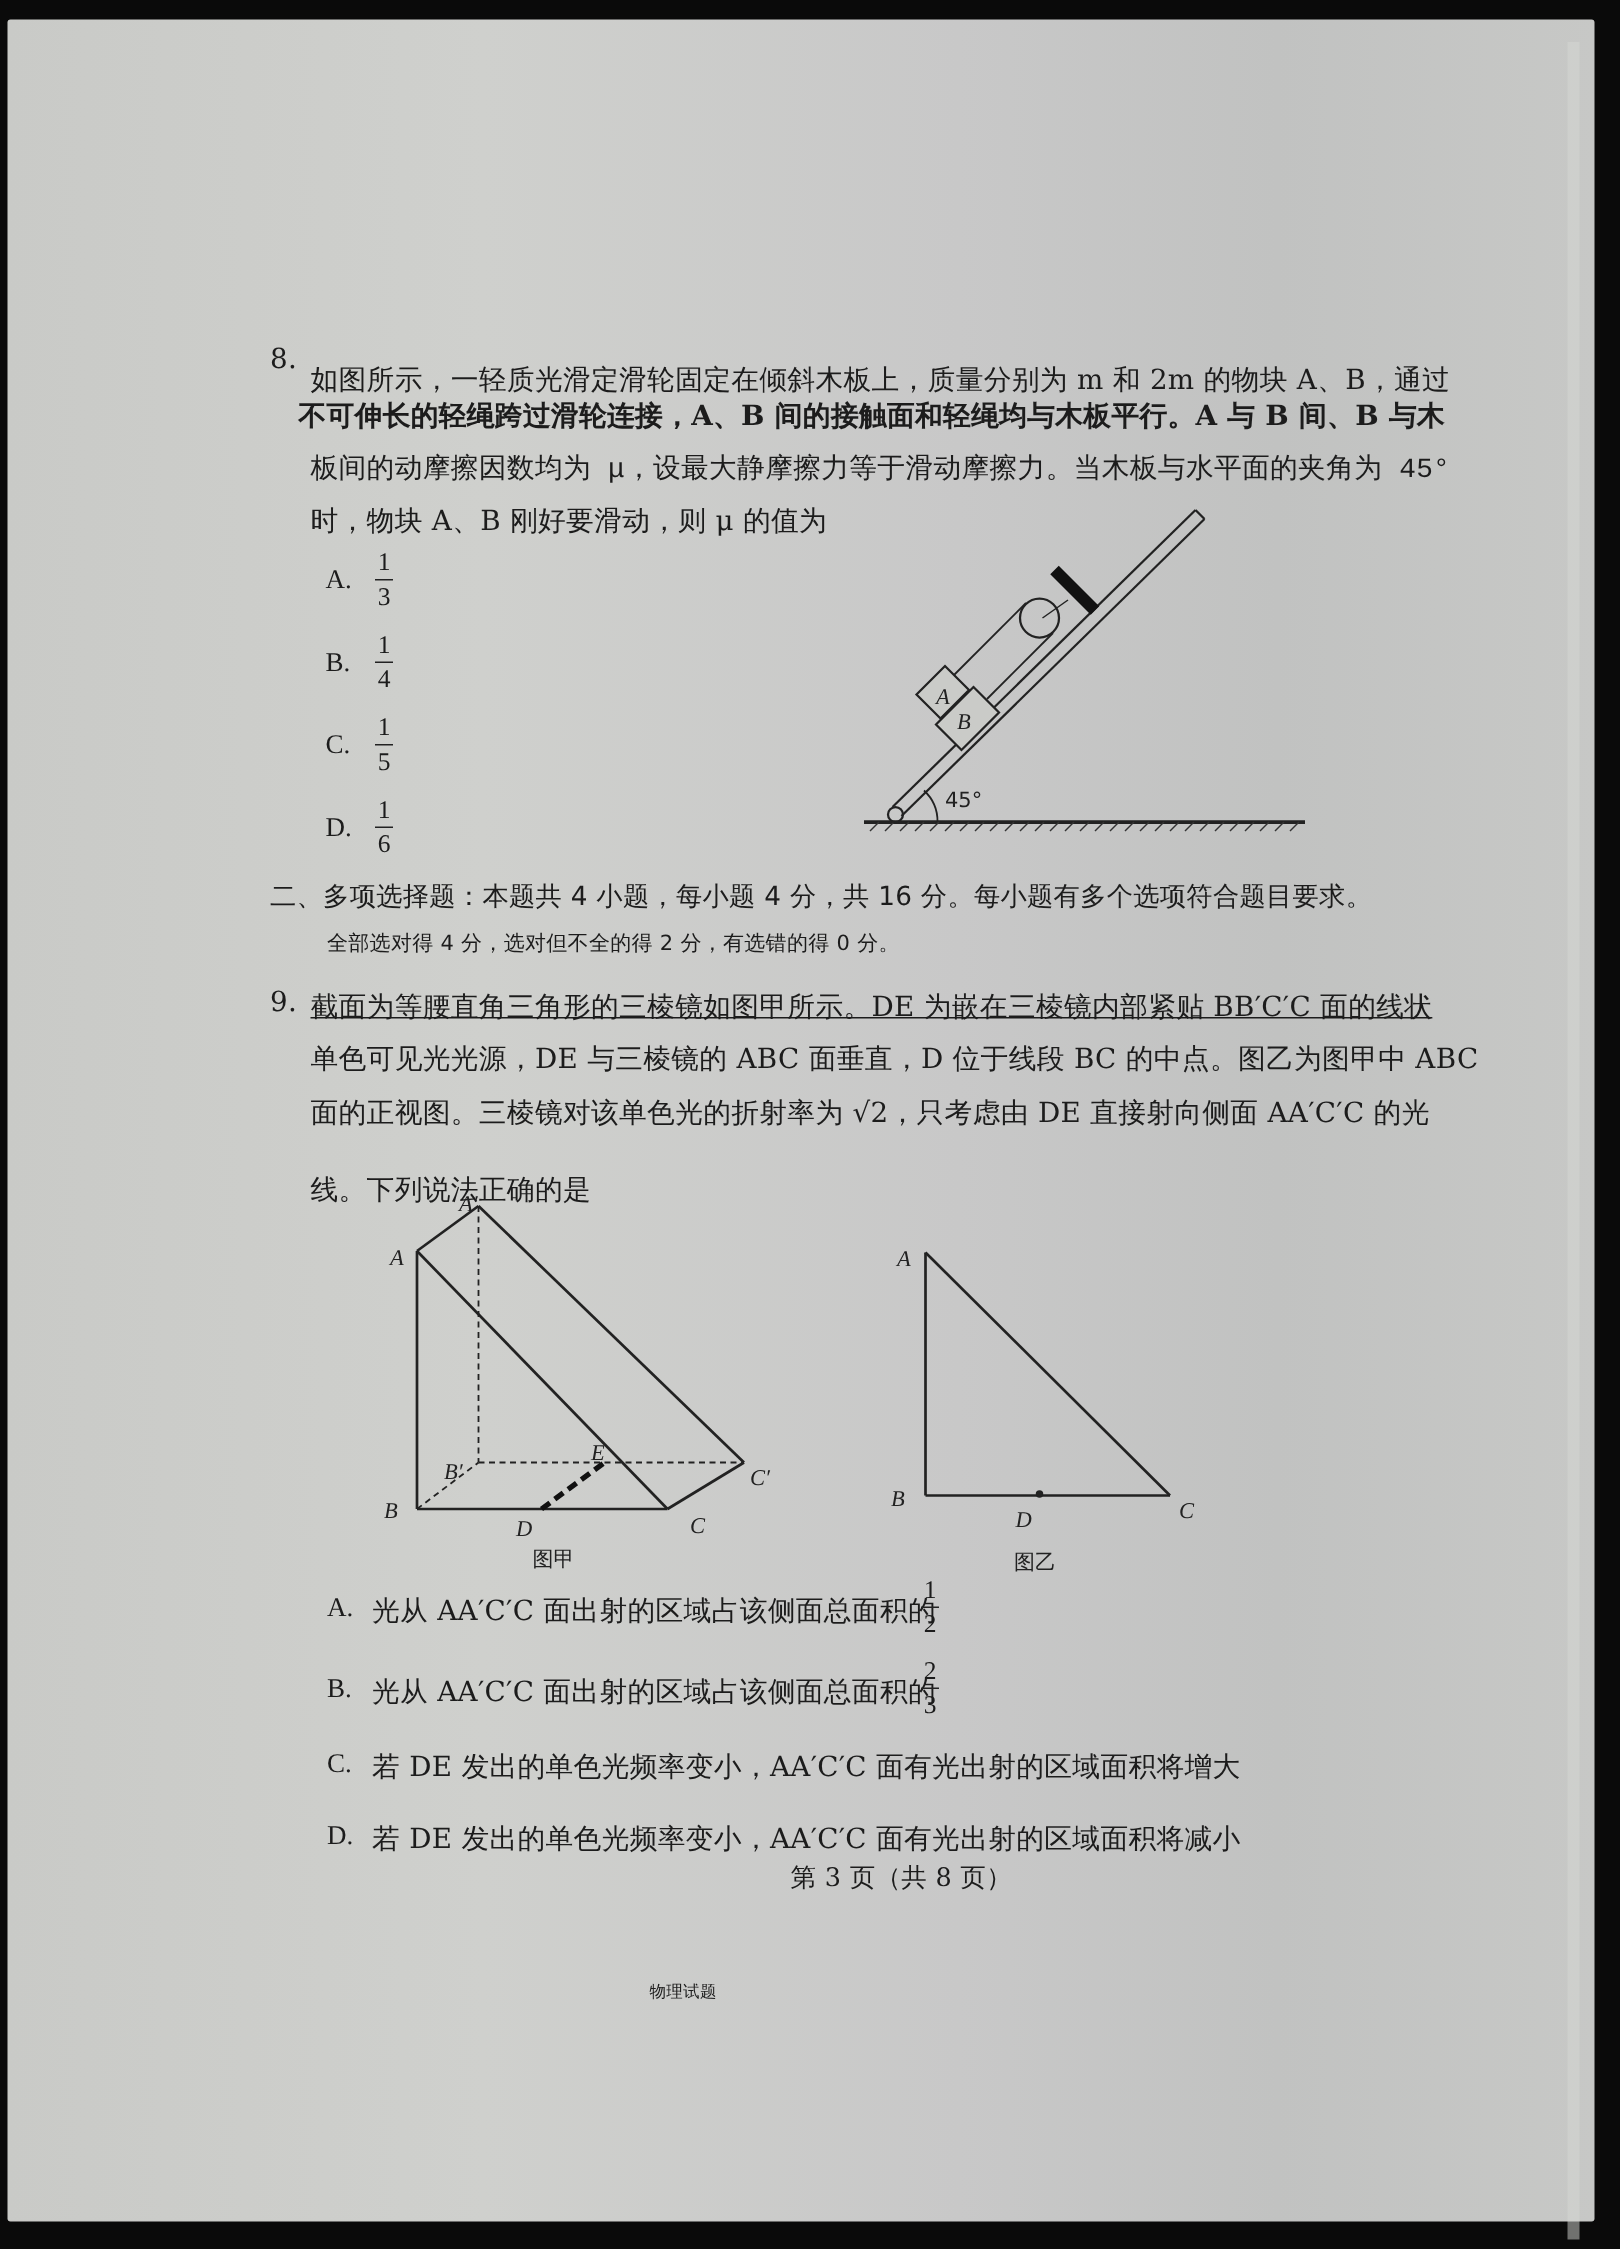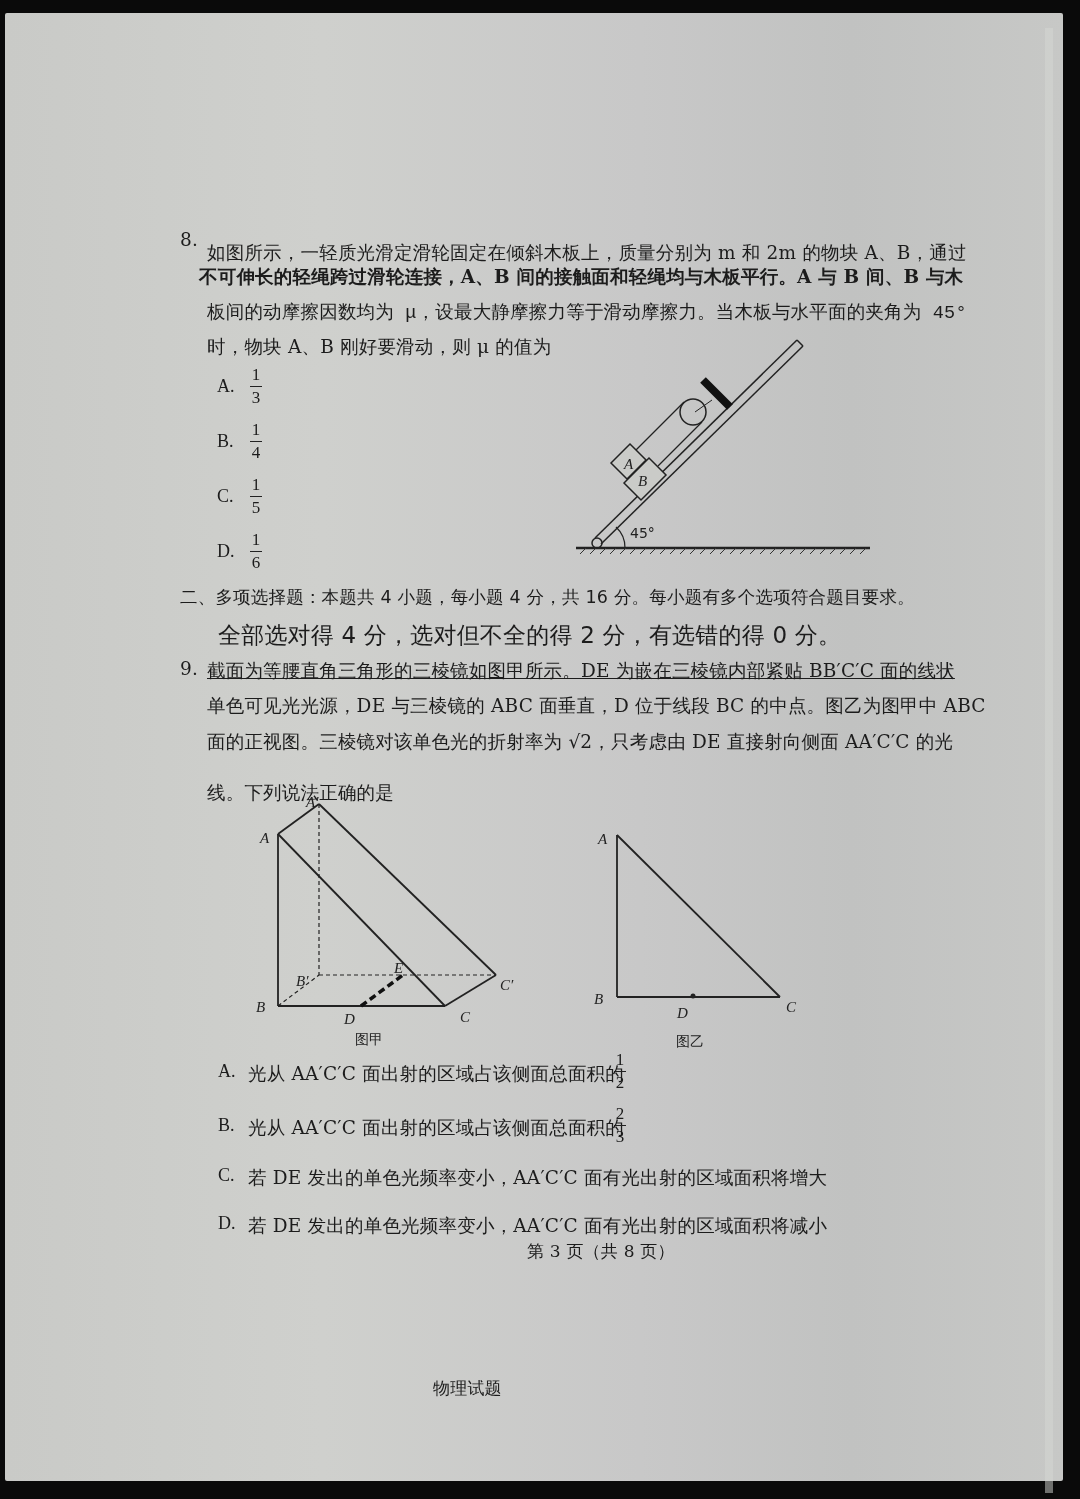--- a/index.html
+++ b/index.html
@@ -108,21 +108,21 @@
   <line x1="142" y1="92" x2="98" y2="136" stroke="#222" stroke-width="1.2"></line>
 
   <polygon points="64,153 89,128 106,145 81,170" fill="#cacbc8" stroke="#222" stroke-width="1.5"></polygon>
   <text x="78" y="156">B</text>
 
   <polygon points="51,133 70,114 86,130 67,149" fill="#cacbc8" stroke="#222" stroke-width="1.5"></polygon>
   <text x="64" y="139">A</text>
 </svg>
 
 <div class="line" style="left:180px;top:585px;font-family:'DejaVu Sans',sans-serif;font-size:17.5px;">二、多项选择题：本题共 4 小题，每小题 4 分，共 16 分。每小题有多个选项符合题目要求。</div>
-<div class="line" style="left:218px;top:620px;font-family:'DejaVu Sans',sans-serif;font-size:23px;">全部选对得 4 分，选对但不全的得 2 分，有选错的得 0 分。</div>
+<div class="line" style="left:218px;top:620px;font-family:'DejaVu Sans',sans-serif;font-size:14px;">全部选对得 4 分，选对但不全的得 2 分，有选错的得 0 分。</div>
 
 <div class="line" style="left:180px;top:658px;">9.</div>
 <div class="line" style="left:207px;top:658px;text-decoration:underline;">截面为等腰直角三角形的三棱镜如图甲所示。DE 为嵌在三棱镜内部紧贴 BB′C′C 面的线状</div>
 <div class="line" style="left:207px;top:693px;">单色可见光光源，DE 与三棱镜的 ABC 面垂直，D 位于线段 BC 的中点。图乙为图甲中 ABC</div>
 <div class="line" style="left:207px;top:729px;">面的正视图。三棱镜对该单色光的折射率为 √2，只考虑由 DE 直接射向侧面 AA′C′C 的光</div>
 <div class="line" style="left:207px;top:780px;">线。下列说法正确的是</div>
 
 <svg style="position:absolute;left:240px;top:790px;" width="300" height="270" viewBox="0 0 300 270">
 
   <line x1="38" y1="44" x2="38" y2="216" stroke="#222" stroke-width="1.8"></line>
@@ -177,14 +177,14 @@
     <span class="bar"></span>
     <span>3</span>
 </div>
 
 <div class="opt-label" style="left:218px;top:1165px;">C.</div>
 <div class="line" style="left:248px;top:1165px;">若 DE 发出的单色光频率变小，AA′C′C 面有光出射的区域面积将增大</div>
 
 <div class="opt-label" style="left:218px;top:1213px;">D.</div>
 <div class="line" style="left:248px;top:1213px;">若 DE 发出的单色光频率变小，AA′C′C 面有光出射的区域面积将减小</div>
 
-<div class="line" style="left:433px;top:1377px;font-size:17px;">物理试题</div>
+<div class="line" style="left:433px;top:1320px;font-size:11px;">物理试题</div>
 <div class="line" style="left:527px;top:1240px;font-size:17px;">第 3 页（共 8 页）</div>
 
 </body></html>

